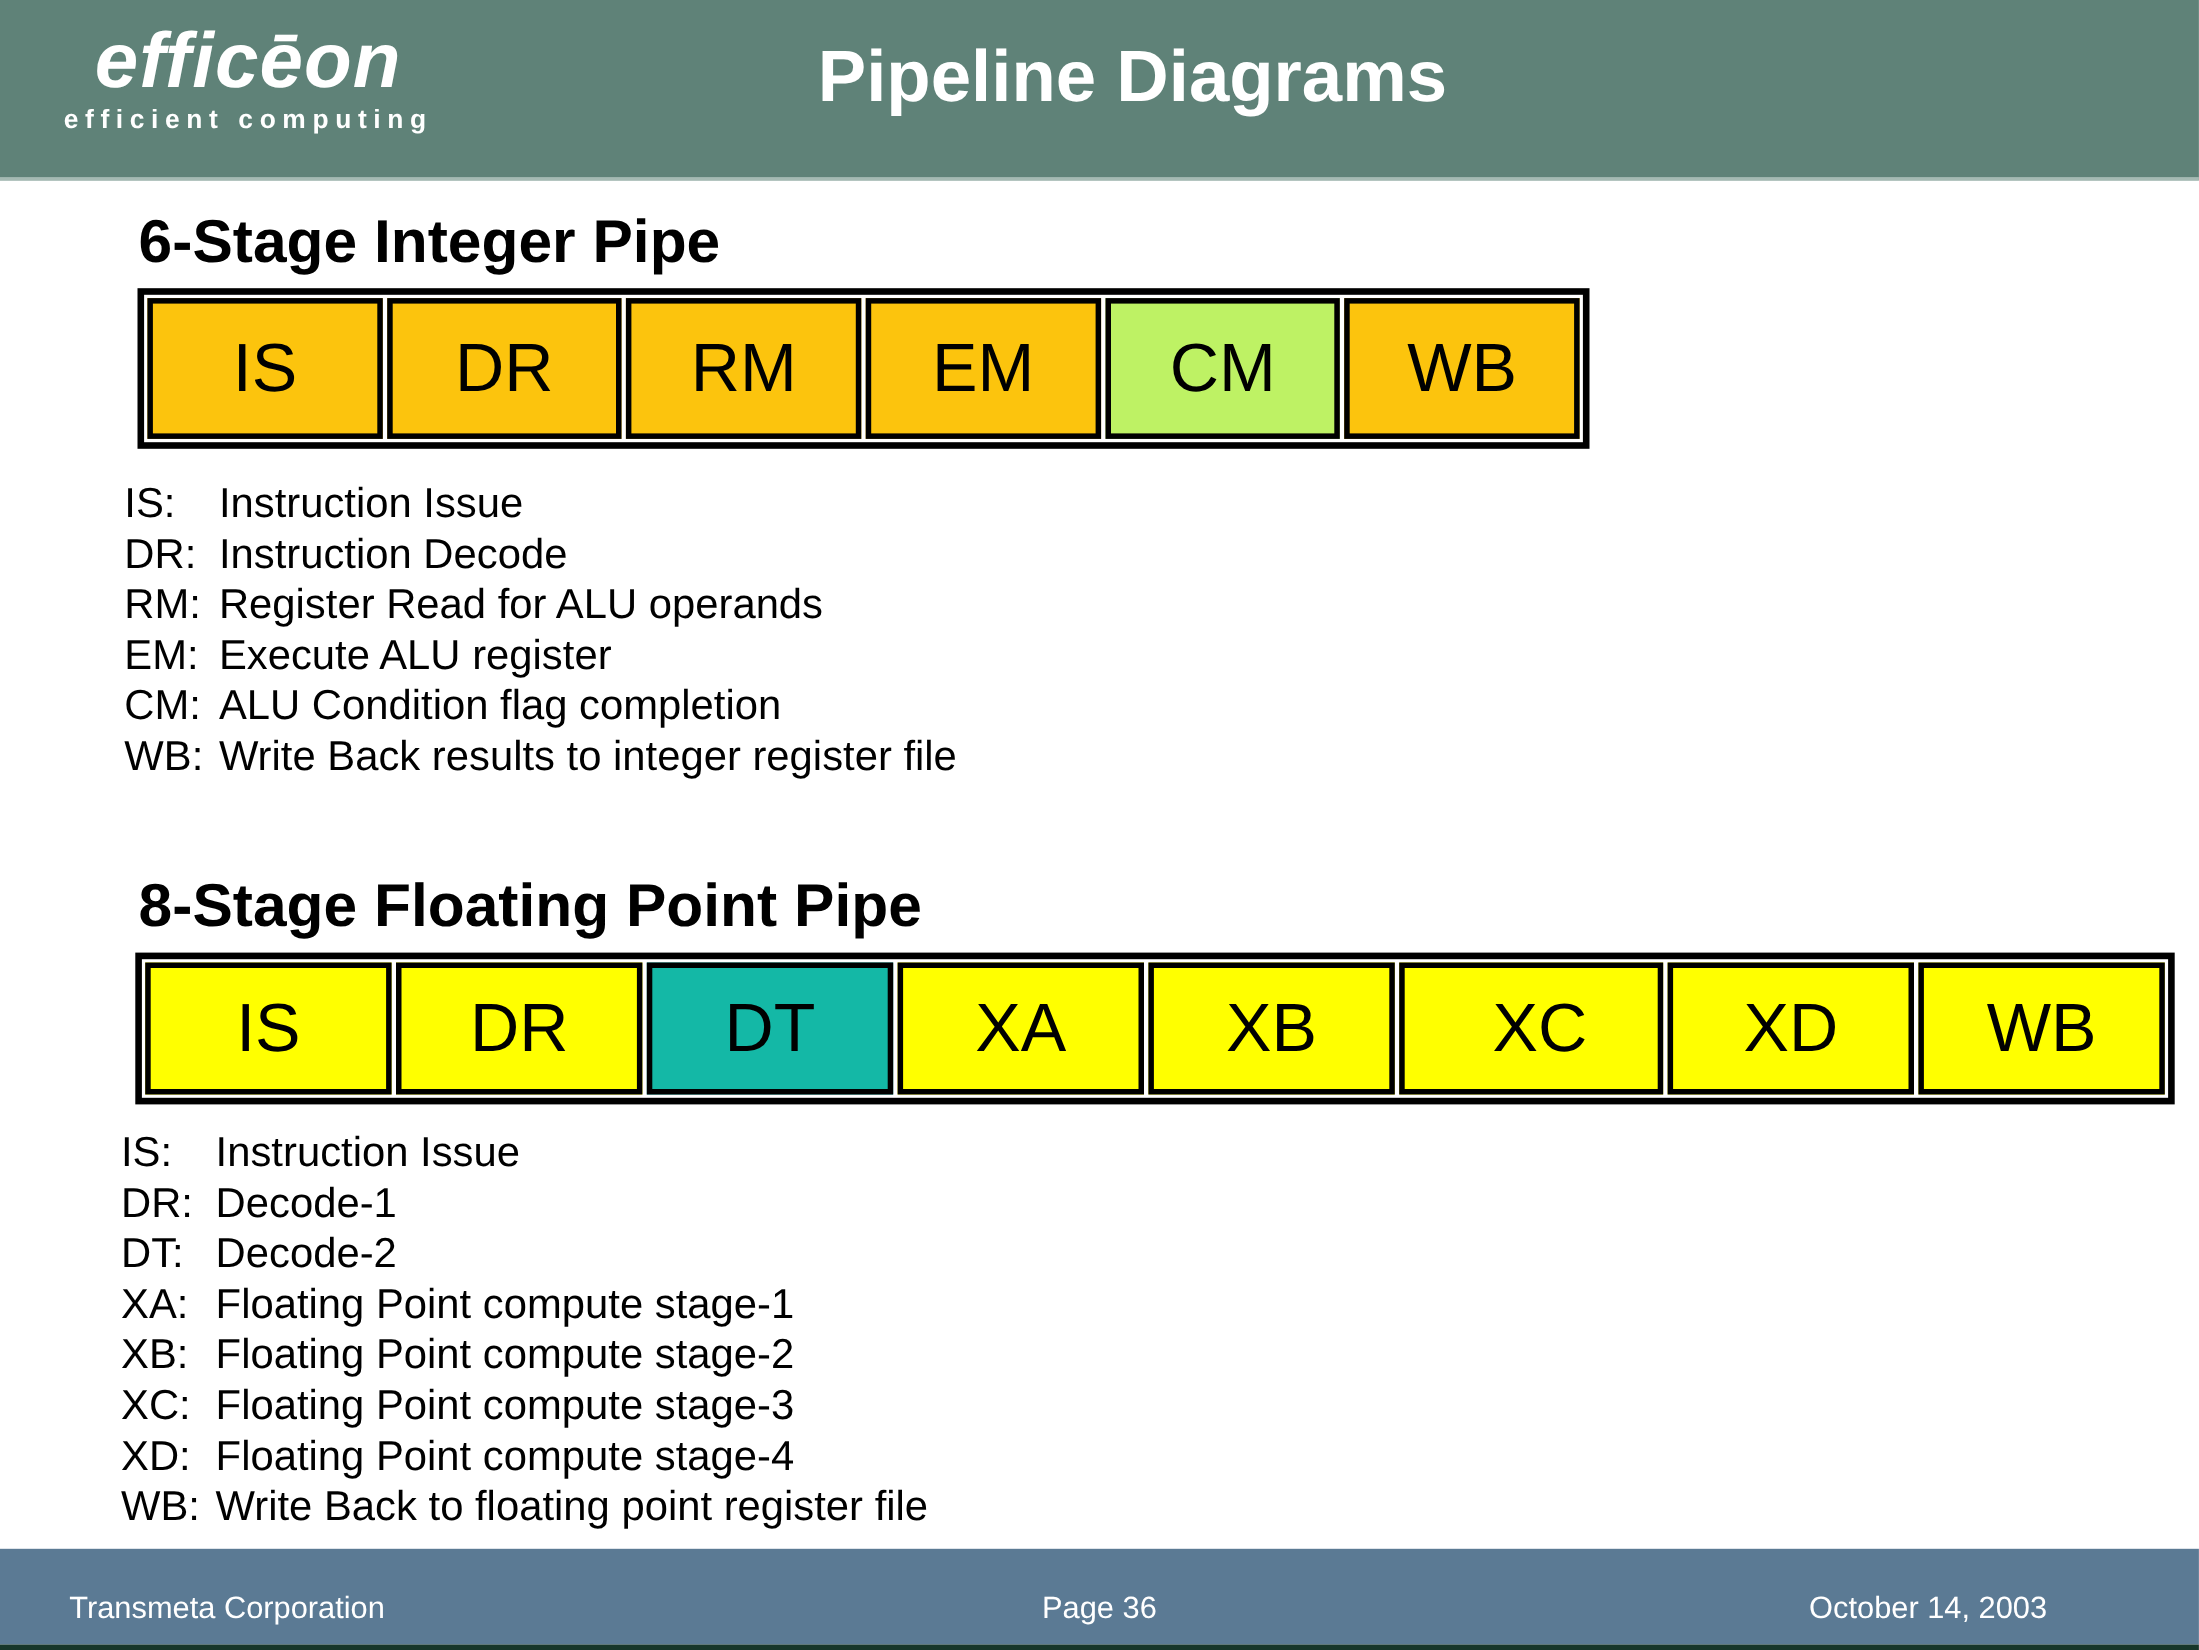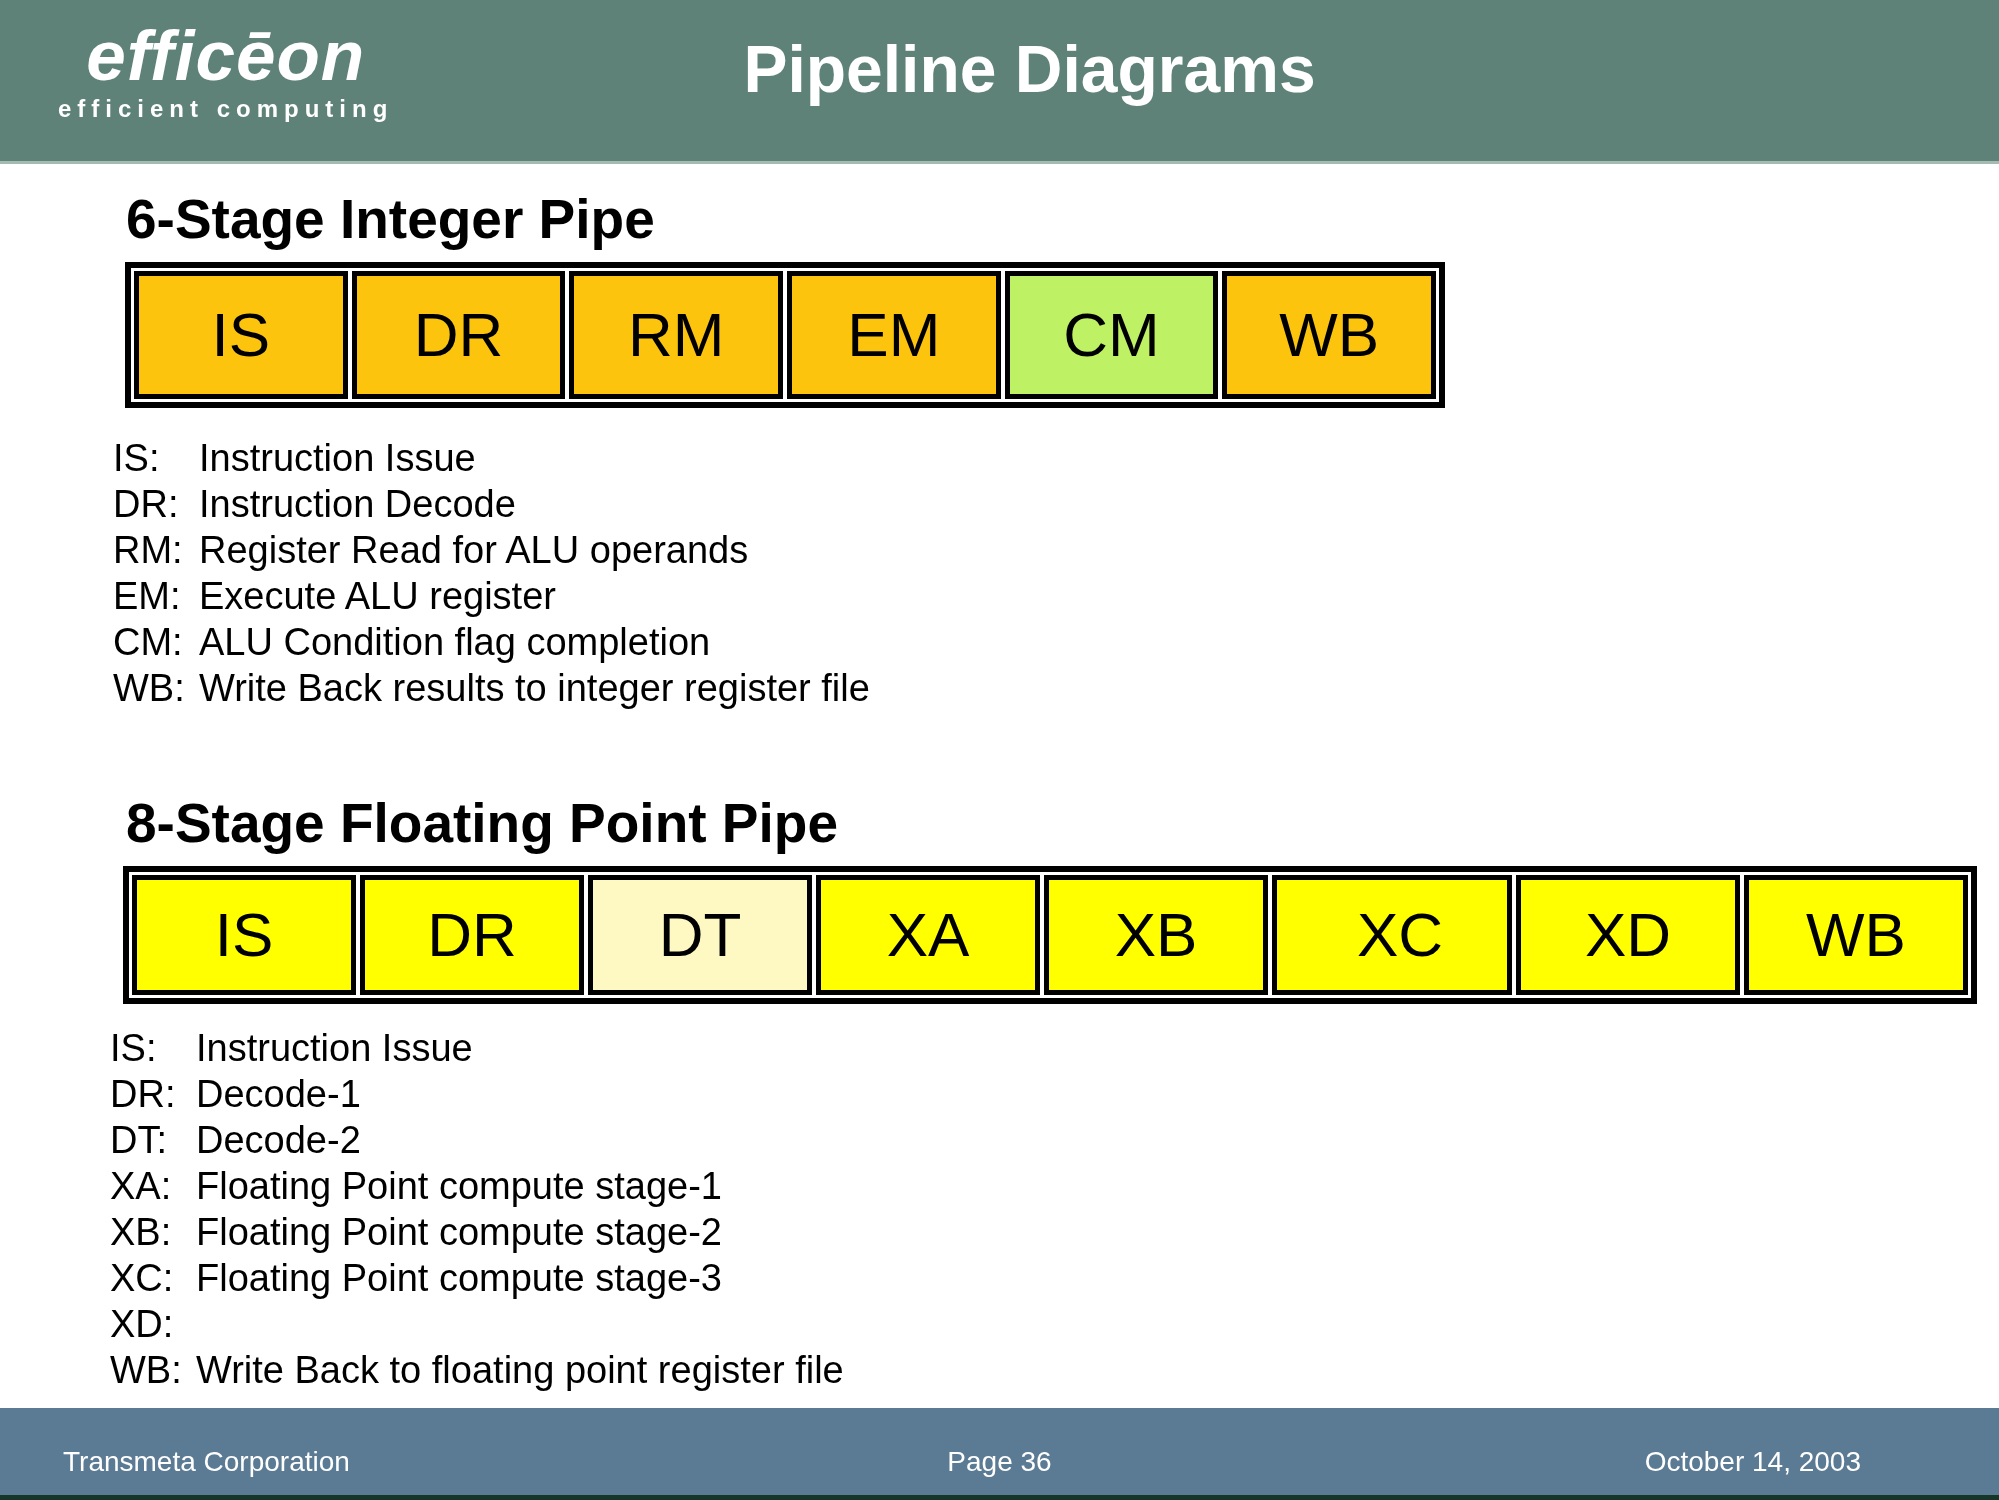--- a/index.html
+++ b/index.html
@@ -141,21 +141,21 @@
         <span>WB:</span>
         <span>Write Back results to integer register file</span>
       </div>
     </div>
 
   <h2 class="section-heading heading-fp">8-Stage Floating Point Pipe</h2>
 
   <div class="pipe-row row-fp" id="fp-row">
       <div class="stage-cell" style="background: rgb(255, 255, 0);">IS</div>
       <div class="stage-cell" style="background: rgb(255, 255, 0);">DR</div>
-      <div class="stage-cell" style="background: #fef9c3;">DT</div>
+      <div class="stage-cell" style="background: #14b8a6;">DT</div>
       <div class="stage-cell" style="background: rgb(255, 255, 0);">XA</div>
       <div class="stage-cell" style="background: rgb(255, 255, 0);">XB</div>
       <div class="stage-cell" style="background: rgb(255, 255, 0); padding-left: 16px;">XC</div>
       <div class="stage-cell" style="background: rgb(255, 255, 0);">XD</div>
       <div class="stage-cell" style="background: rgb(255, 255, 0);">WB</div>
     </div>
 
   <div class="legend legend-fp" id="fp-legend">
       <div class="legend-row">
         <span>IS:</span>
@@ -176,20 +176,21 @@
       <div class="legend-row">
         <span>XB:</span>
         <span>Floating Point compute stage-2</span>
       </div>
       <div class="legend-row">
         <span>XC:</span>
         <span>Floating Point compute stage-3</span>
       </div>
       <div class="legend-row">
         <span>XD:</span>
+        <span>Floating Point compute stage-4</span>
       </div>
       <div class="legend-row">
         <span>WB:</span>
         <span>Write Back to floating point register file</span>
       </div>
     </div>
 
   <footer class="footer" style="background: rgb(91, 122, 148);">
     <span class="footer-left">Transmeta Corporation</span>
     <span class="footer-center">Page 36</span>

